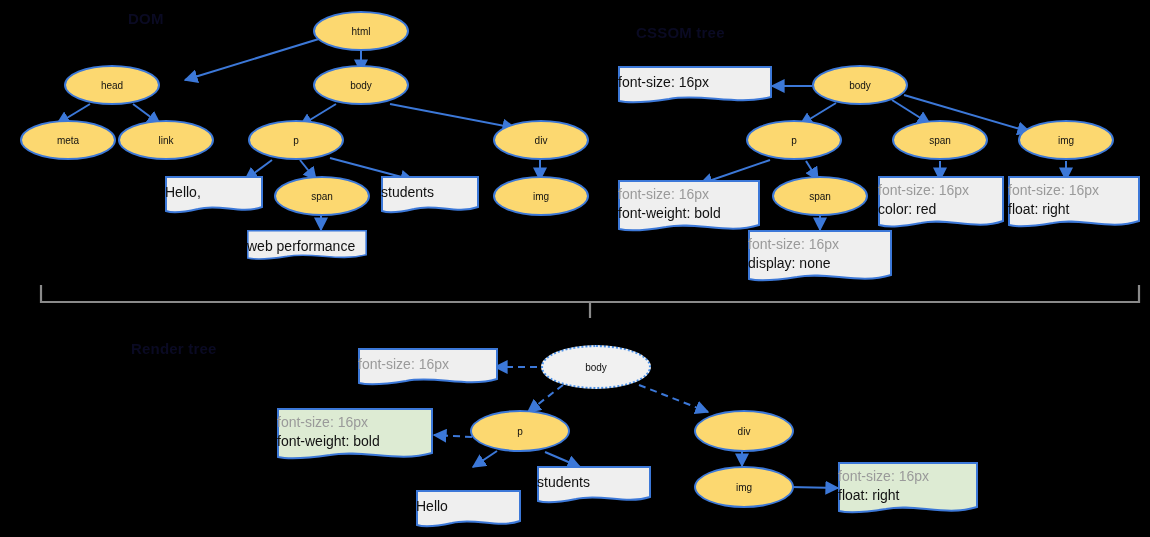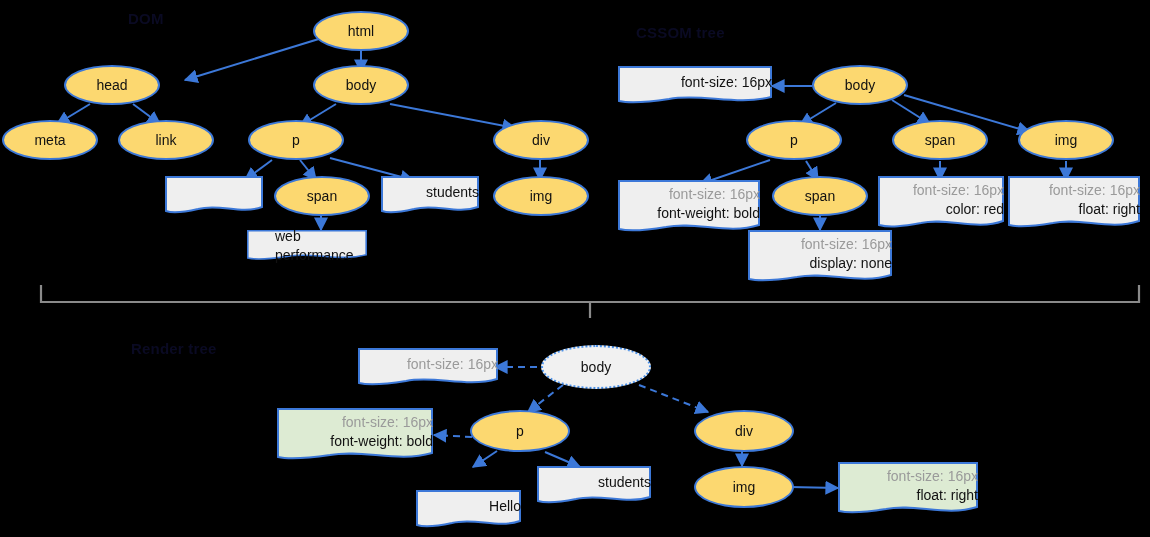--- a/index.html
+++ b/index.html
@@ -2,29 +2,29 @@
 <html><head>
 <meta charset="utf-8">
 <style>
   html,body{margin:0;padding:0;background:#000;}
   #stage{position:relative;width:1150px;height:537px;background:#000;
          font-family:"Liberation Sans","DejaVu Sans",sans-serif;overflow:hidden;}
   .section-title{position:absolute;color:#0a0a23;font-size:15px;font-weight:700;
                  letter-spacing:.2px;white-space:nowrap;}
   
   .node{position:absolute;border-radius:50%;background:#FCD870;border:2px solid #3C78D8;
-        color:#111;font-size:14px;display:flex;align-items:center;justify-content:center;
+        color:#111;font-size:10px;display:flex;align-items:center;justify-content:center;
         box-sizing:border-box;}
   .node.ghost{background:#F1F1F1;border:2px dotted #4A90E8;}
   
   .doc{position:absolute;box-sizing:border-box;}
   .doc .doc-bg{position:absolute;inset:0;}
   .doc .doc-txt{position:absolute;left:0;right:0;top:0;bottom:10px;
-                display:flex;flex-direction:column;align-items:flex-end;justify-content:center;
-                font-size:14px;color:#111;line-height:1.35;pointer-events:none;padding-left:28px;}
+                display:flex;flex-direction:column;align-items:flex-start;justify-content:center;
+                font-size:14px;color:#111;line-height:1.35;pointer-events:none;}
   .doc .muted{color:#9a9a9a;}
 </style>
 </head>
 <body>
 
 <div id="stage">
 
   <div class="section-title" style="left:128px;top:10px;">DOM</div>
   <div class="section-title" style="left:636px;top:24px;">CSSOM tree</div>
   <div class="section-title" style="left:131px;top:340px;text-align:right;">Render tree</div>
@@ -71,31 +71,34 @@
 
     <g stroke="#8a8a8a" stroke-width="2.2" fill="none">
       <path d="M41,285 L41,302 L1139,302 L1139,285"></path>
       <path d="M590,302 L590,318"></path>
     </g>
   </svg>
 
   <div class="node" style="left:313px;top:11px;width:96px;height:40px;">html</div>
   <div class="node" style="left:64px;top:65px;width:96px;height:40px;">head</div>
   <div class="node" style="left:313px;top:65px;width:96px;height:40px;">body</div>
-  <div class="node" style="left:2px;top:120px;width:96px;height:40px;">meta</div>
+  <div class="node" style="left:20px;top:120px;width:96px;height:40px;">meta</div>
   <div class="node" style="left:118px;top:120px;width:96px;height:40px;">link</div>
   <div class="node" style="left:248px;top:120px;width:96px;height:40px;">p</div>
   <div class="node" style="left:493px;top:120px;width:96px;height:40px;">div</div>
   <div class="node" style="left:274px;top:176px;width:96px;height:40px;">span</div>
   <div class="node" style="left:493px;top:176px;width:96px;height:40px;">img</div>
 
   <div class="doc" style="left:165px;top:176px;width:98px;height:42px;">
     <svg class="doc-bg" viewBox="0 0 98 42" preserveAspectRatio="none">
       <path d="M1,1 H97 V31 C75,39 55,27 33,33 C20,36 9,38 1,35 Z" fill="#EFEFEF" stroke="#3C78D8" stroke-width="2"></path>
     </svg>
+    <div class="doc-txt">
+        <span>Hello,</span>
+      </div>
   </div>
 
   <div class="doc" style="left:381px;top:176px;width:98px;height:42px;">
     <svg class="doc-bg" viewBox="0 0 98 42" preserveAspectRatio="none">
       <path d="M1,1 H97 V31 C75,39 55,27 33,33 C20,36 9,38 1,35 Z" fill="#EFEFEF" stroke="#3C78D8" stroke-width="2"></path>
     </svg>
     <div class="doc-txt">
         <span>students</span>
       </div>
   </div>

